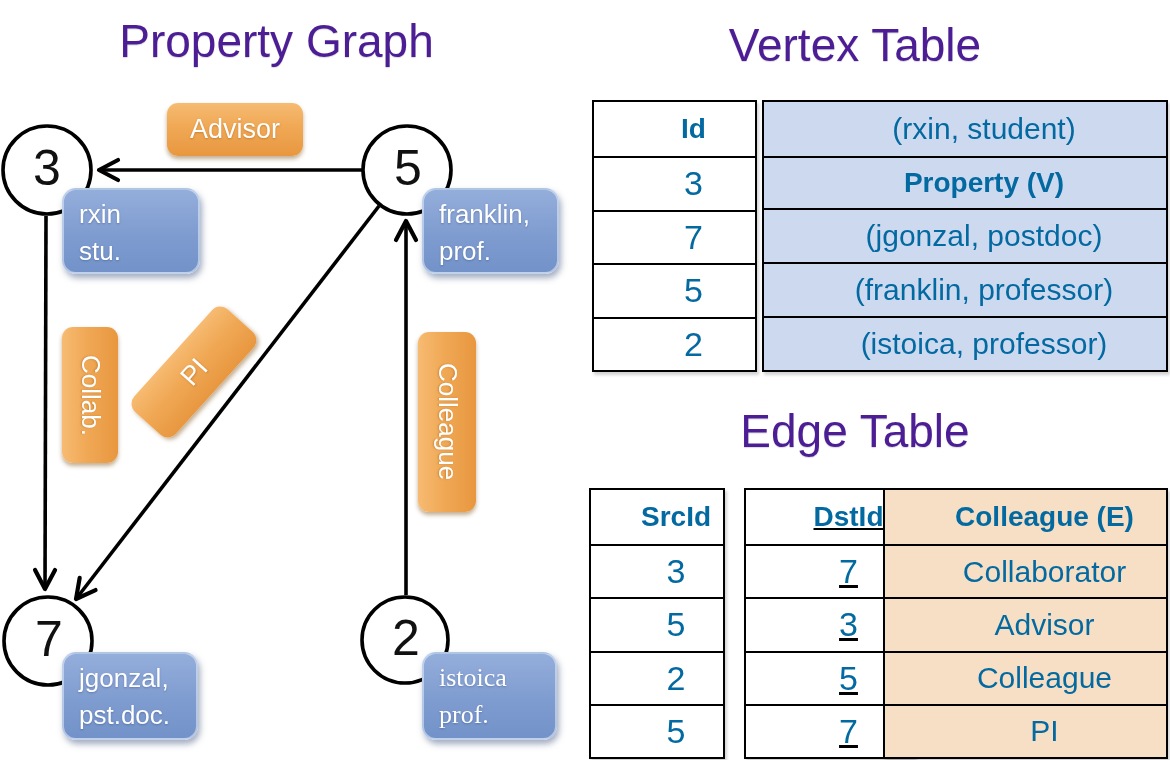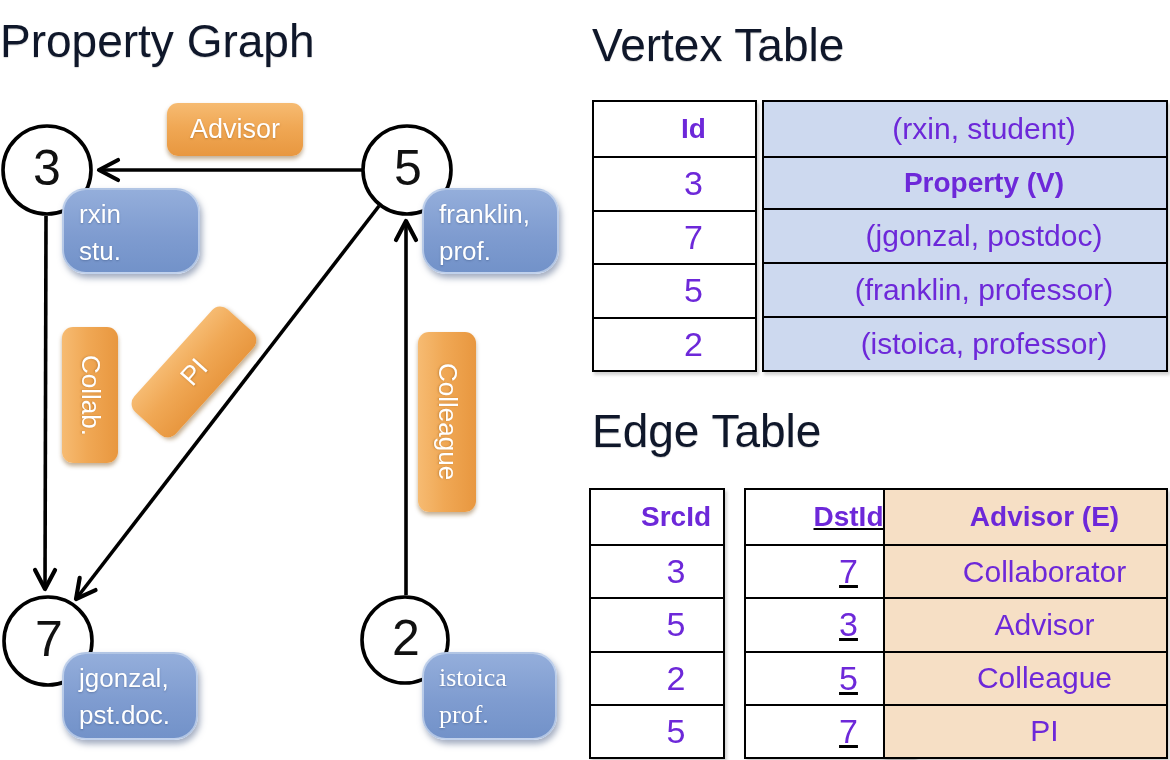--- a/index.html
+++ b/index.html
@@ -6,23 +6,24 @@
   body{
     width:1170px;height:760px;overflow:hidden;position:relative;
     background:#ffffff;
     font-family:"Liberation Sans", sans-serif;
     -webkit-font-smoothing:antialiased;
   }
   .abs{position:absolute;}
 
   
   .big-title{
-    color:#0f172a;font-size:46px;font-weight:400;letter-spacing:0px;
-    white-space:nowrap;
+    color:#4c1d95;font-size:46px;font-weight:400;letter-spacing:0px;
+    text-align:center;white-space:nowrap;
     text-shadow:0 1px 1px rgba(0,0,0,0.15);
+    margin-left:13px;
   }
 
   
   #graph-svg{position:absolute;left:0;top:0;width:580px;height:760px;}
 
   .node-num{
     position:absolute;transform:translate(-50%,-54%);
     font-size:50px;color:#111;font-weight:400;
   }
 
@@ -38,39 +39,39 @@
     writing-mode:vertical-rl;
     background:linear-gradient(90deg,#f6bb72 0%,#f0a855 45%,#e8973f 100%);
     font-size:26px;
   }
   .edge-label.tilt{transform:rotate(-48deg);}
 
   .vprop-label{
     position:absolute;box-sizing:border-box;
     background:linear-gradient(180deg,#94aedb 0%,#7f9cd0 55%,#7292c9 100%);
     border:2px solid rgba(230,238,250,0.55);
-    border-radius:24px;color:#ffffff;
+    border-radius:14px;color:#ffffff;
     box-shadow:2px 4px 6px rgba(70,90,130,0.5);
     text-shadow:0 1px 2px rgba(40,60,100,0.35);
     font-size:26px;line-height:1.42;
     padding:6px 8px 0 15px;
   }
 
   
   .tcol{
     position:absolute;box-sizing:border-box;
     border:2px solid #000;background:#ffffff;
     display:flex;flex-direction:column;
     box-shadow:2px 3px 3px rgba(0,0,0,0.18);
   }
   .tcol .cell{
     box-sizing:border-box;flex:1 1 auto;
     display:flex;align-items:center;justify-content:center;
     border-top:2px solid #000;
-    font-size:30px;color:#6d28d9;white-space:nowrap;padding-left:38px;
+    font-size:30px;color:#0369a1;white-space:nowrap;padding-left:38px;
   }
   .tcol .cell:first-child{border-top:none;flex:0 0 54px;}
   .tcol .cell.hdr{font-weight:700;font-size:28px;}
   .tcol .cell.num{font-size:34px;}
   .blue-fill{background:#cdd9ef;}
   .tan-fill{background:#f6dfc5;}
 </style>
 </head>
 <body>
 
@@ -150,18 +151,18 @@
   <div class="cell num">5</div>
 </div>
 <div class="tcol" style="left:746px;top:488px;width:171px;height:271px;margin-left:-2px;text-decoration:underline;">
   <div class="cell hdr">DstId</div>
   <div class="cell num">7</div>
   <div class="cell num">3</div>
   <div class="cell num">5</div>
   <div class="cell num">7</div>
 </div>
 <div class="tcol" style="left:883px;top:488px;width:285px;height:271px;">
-  <div class="cell hdr tan-fill">Advisor (E)</div>
+  <div class="cell hdr tan-fill">Colleague (E)</div>
   <div class="cell tan-fill">Collaborator</div>
   <div class="cell tan-fill">Advisor</div>
   <div class="cell tan-fill">Colleague</div>
   <div class="cell tan-fill">PI</div>
 </div>
 
 </body></html>

